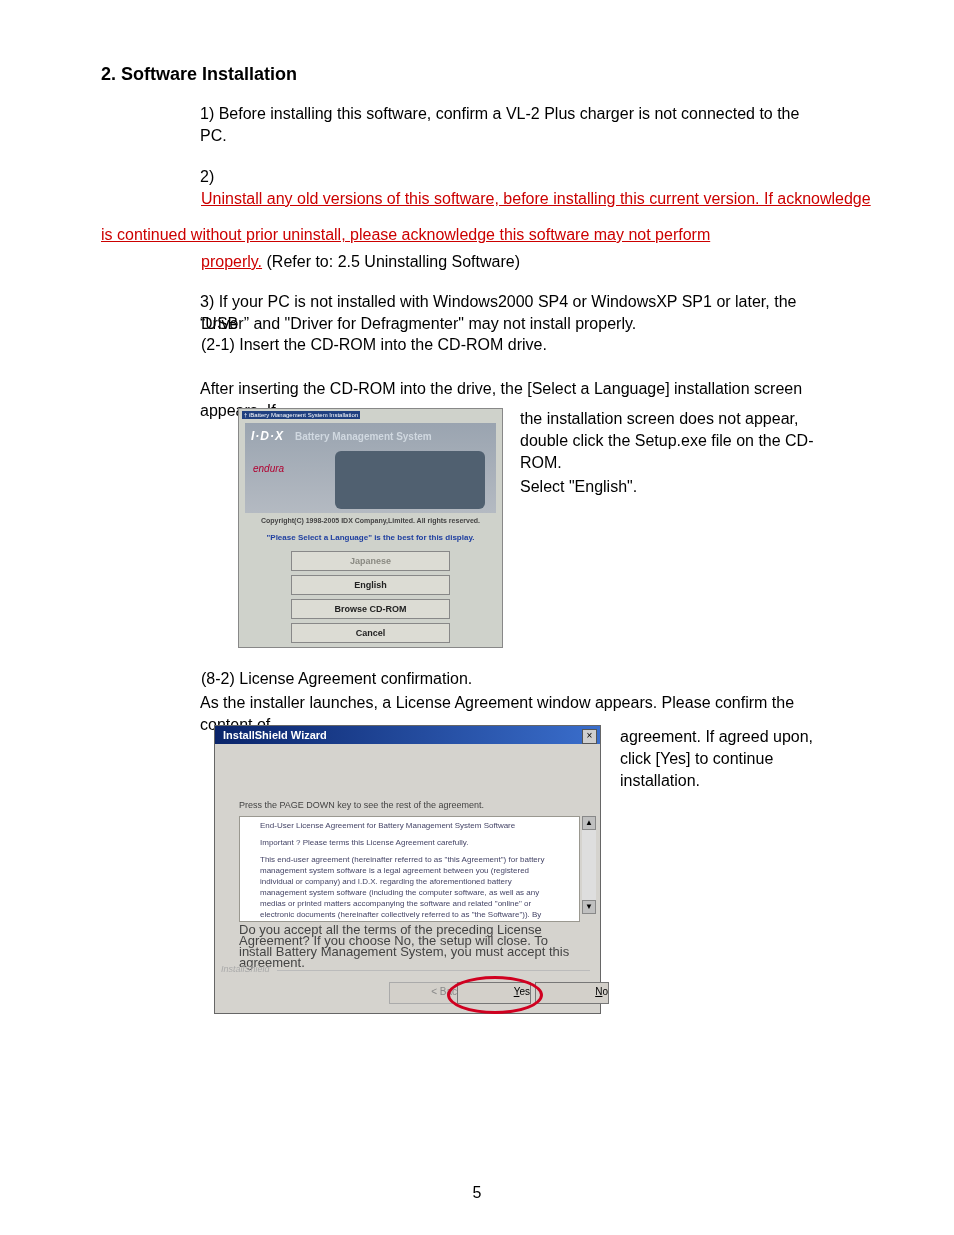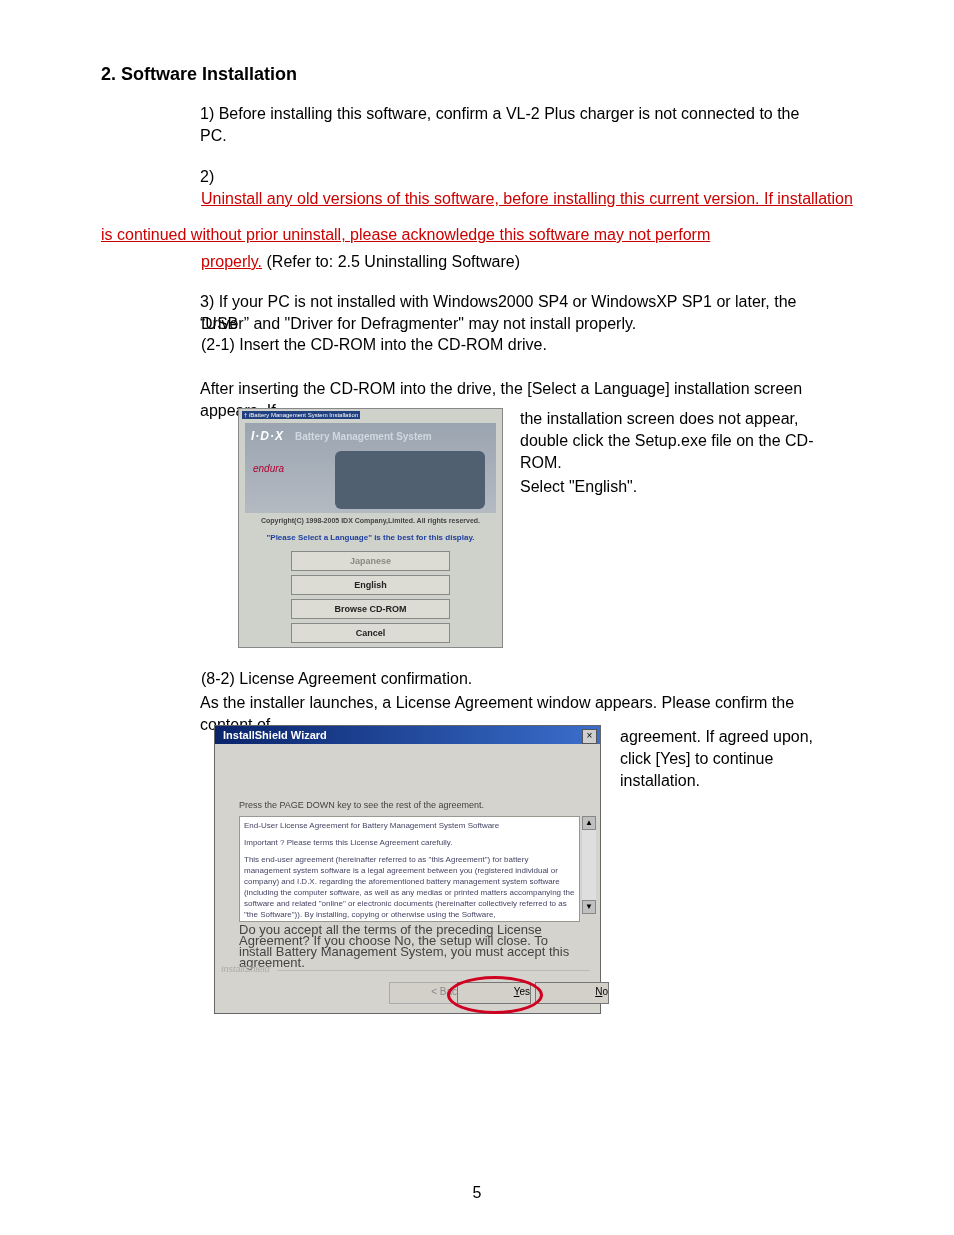--- a/index.html
+++ b/index.html
@@ -24,21 +24,21 @@
 
 .is-window{left:214px;top:725px;width:385px;height:287px;background:#d5d3ce;border:1px solid #666}
 .is-titlebar{position:absolute;left:0;top:0;right:0;height:18px;background:linear-gradient(90deg,#0a246a,#3a6ecc);color:#fff;font-size:11px;font-weight:bold;line-height:18px;padding-left:8px}
 .is-close{position:absolute;right:3px;top:3px;width:13px;height:13px;background:#cfcfcf;border:1px solid #555;font-size:10px;line-height:11px;text-align:center;color:#000}
 .is-header{position:absolute;left:0;top:18px;right:0;height:48px;background:#fff}
 .is-h-bold{position:absolute;left:12px;top:6px;font-size:10px;font-weight:bold}
 .is-h-sub{position:absolute;left:24px;top:22px;font-size:9px;color:#444}
 .is-icon{position:absolute;right:6px;top:4px;width:38px;height:38px;background:#1a2a5c;border:1px solid #8aa}
 .is-icon svg{position:absolute;left:4px;top:4px}
 .is-press{position:absolute;left:24px;top:74px;font-size:9px;color:#444}
-.is-body{position:absolute;left:24px;top:90px;right:20px;height:98px;border:1px solid #9a9890;background:#fff;font-size:8px;color:#446;padding:3px 4px;line-height:11px;overflow:hidden}
+.is-body{position:absolute;left:24px;top:90px;right:20px;height:98px;border:1px solid #9a9890;background:#fff;font-size:8px;color:#446;padding:3px 20px;line-height:11px;overflow:hidden}
 .is-scroll{position:absolute;right:4px;top:90px;width:14px;height:98px;background:#dedede}
 .is-scroll .sq{width:14px;height:14px;background:#c0c0c0;border:1px solid #888;box-sizing:border-box;position:absolute;left:0;font-size:8px;text-align:center;line-height:12px}
 .is-scroll .up{top:0}.is-scroll .dn{bottom:0}
 .is-accept{position:absolute;left:24px;top:198px;right:24px;font-size:13px;color:#444;line-height:11px}
 .is-brand{position:absolute;left:6px;top:238px;font-size:9px;color:#aaa;font-style:italic}
 .is-rule{position:absolute;left:62px;top:244px;right:10px;height:1px;background:#bbb}
 .is-btn{position:absolute;top:256px;width:72px;height:20px;border:1px solid #777;background:#d3d0ca;font-size:10px;text-align:right;line-height:18px}
 .is-back{left:174px;color:#888;border-color:#aaa}
 .is-yes{left:242px;font-weight:normal}
 .is-no{left:320px}
@@ -46,21 +46,21 @@
 </style>
 </head>
 <body>
 
 <div class="page">
   <div class="header-title">2. Software Installation</div>
 
   <div class="step-body" style="top:103px">1)  Before installing this software, confirm a VL-2 Plus charger is not connected to the PC.</div>
 
   <div class="step-body" style="top:166px">2)</div>
-  <div class="ul-note" style="top:190px;left:201px">Uninstall any old versions of this software, before installing this current version. If installation</div>
+  <div class="ul-note" style="top:190px;left:201px">Uninstall any old versions of this software, before installing this current version. If acknowledge</div>
   <div style="position:absolute;top:226px;left:101px">
     <span class="ul-note" style="position:static">is continued without prior uninstall, please acknowledge this software may not perform</span>
   </div>
   <div style="position:absolute;top:253px;left:201px">
     <span class="ul-note" style="position:static">properly.</span>
     <span style="font-size:16px;color:#000"> (Refer to: 2.5 Uninstalling Software)</span>
   </div>
 
   <div class="step-body" style="top:291px">3)  If your PC is not installed with Windows2000 SP4 or WindowsXP SP1 or later, the “USB</div>
   <div class="step-body" style="top:313px;left:101px;width:720px;padding-left:100px;box-sizing:border-box">Driver” and "Driver for Defragmenter" may not install properly.</div>

